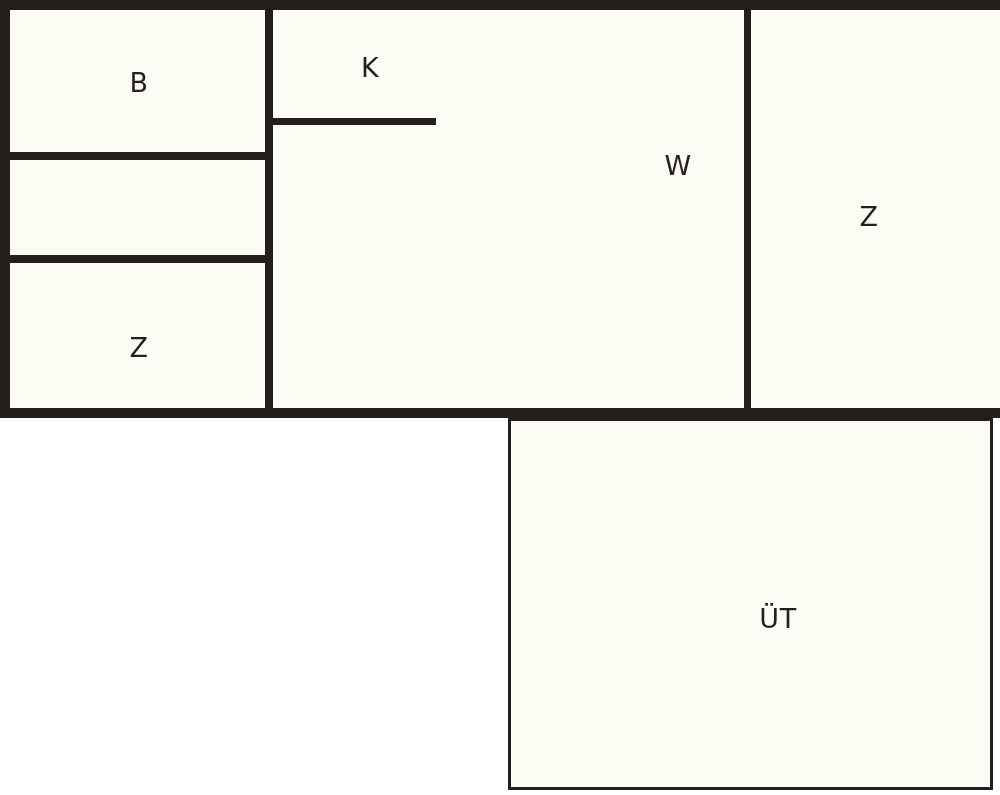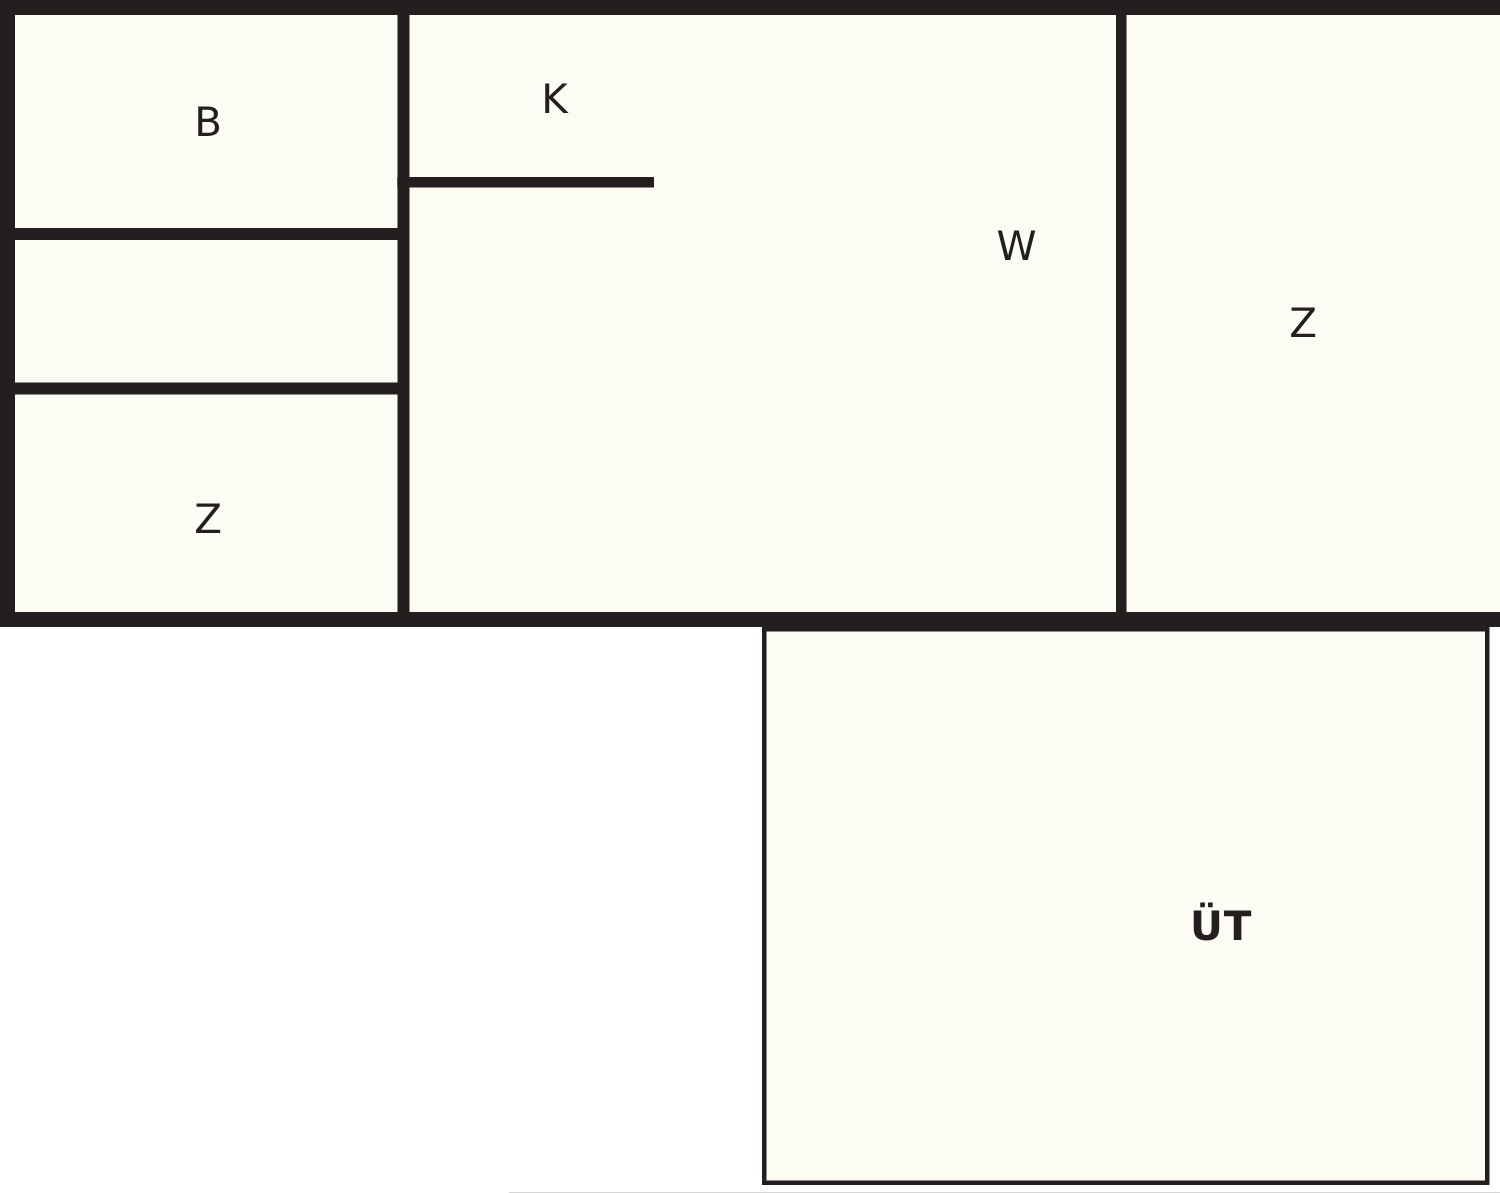--- a/index.html
+++ b/index.html
@@ -86,15 +86,15 @@
   <div class="room-label" style="left:139px; top:82px;">B</div>
 
   <div class="room-label" style="left:370px; top:67px;">K</div>
 
   <div class="room-label" style="left:139px; top:347px;">Z</div>
 
   <div class="room-label" style="left:678px; top:165px;">W</div>
 
   <div class="room-label" style="left:869px; top:216px;">Z</div>
 
-  <div class="room-label" style="left:814px; top:618px;font-weight:bold;">ÜT</div>
+  <div class="room-label" style="left:778px; top:618px;">ÜT</div>
 
 </div>
 
 </body></html>

